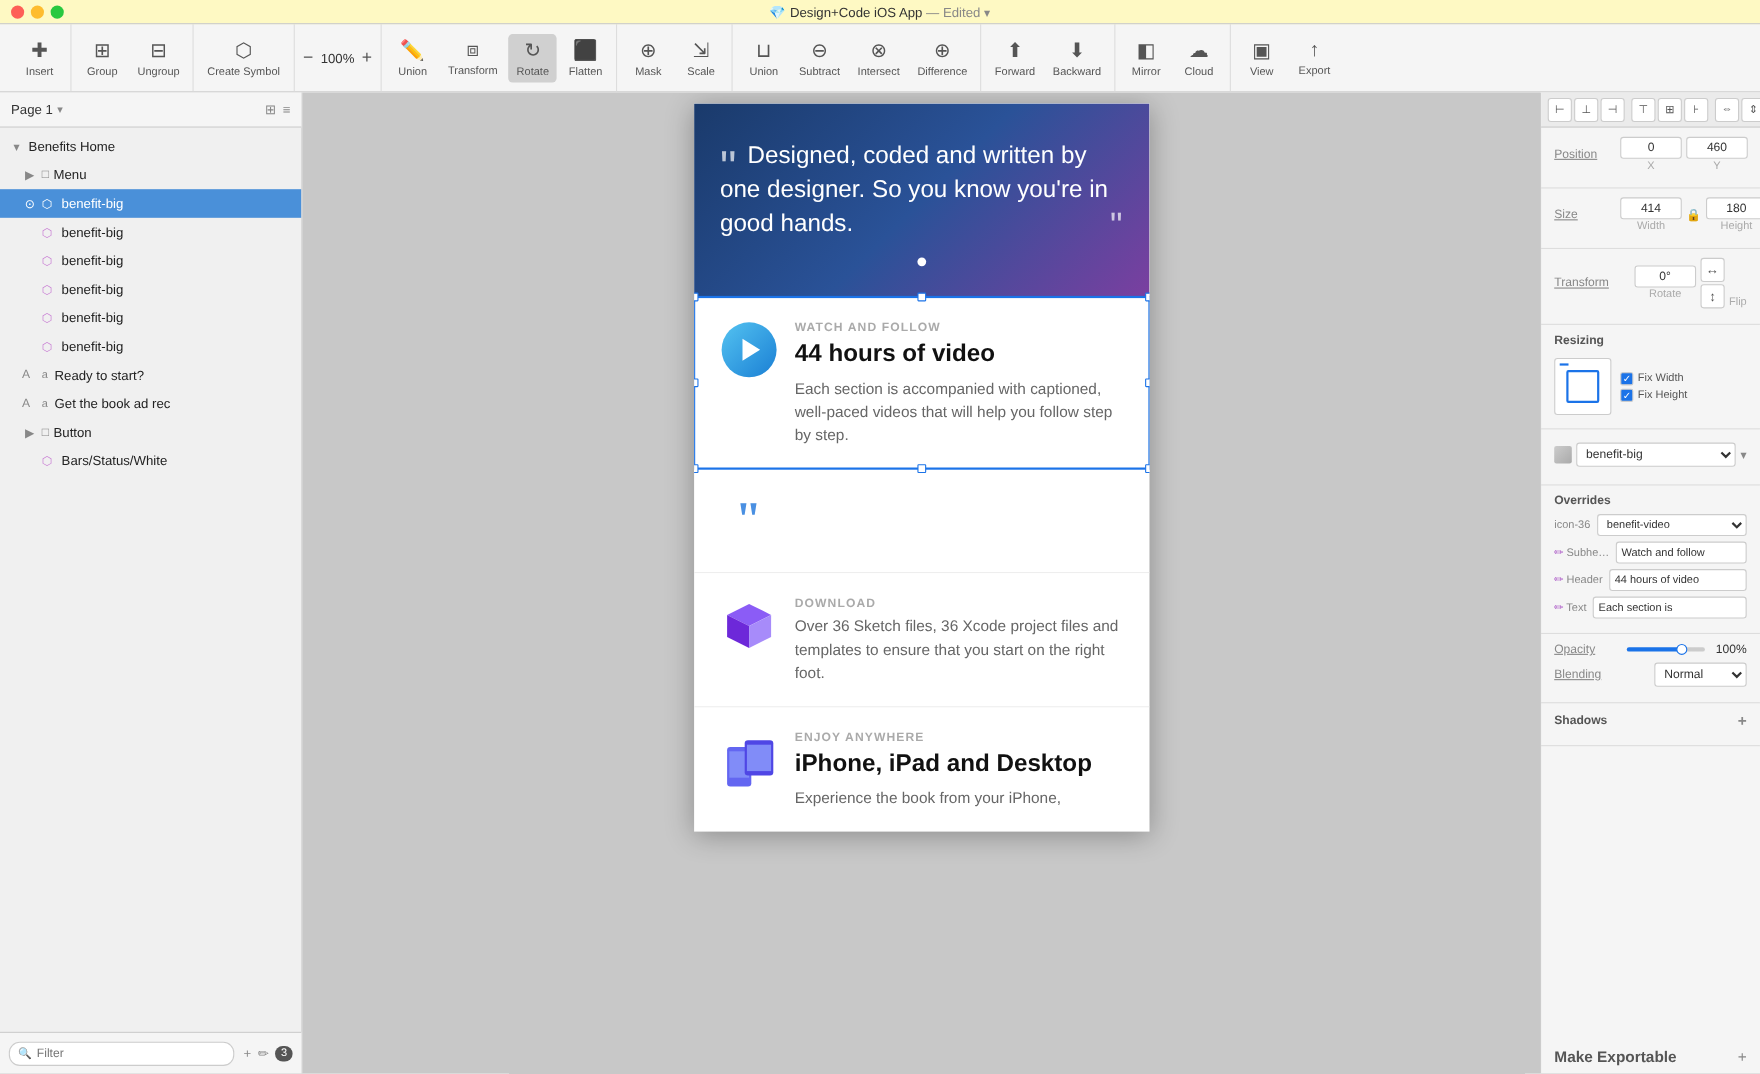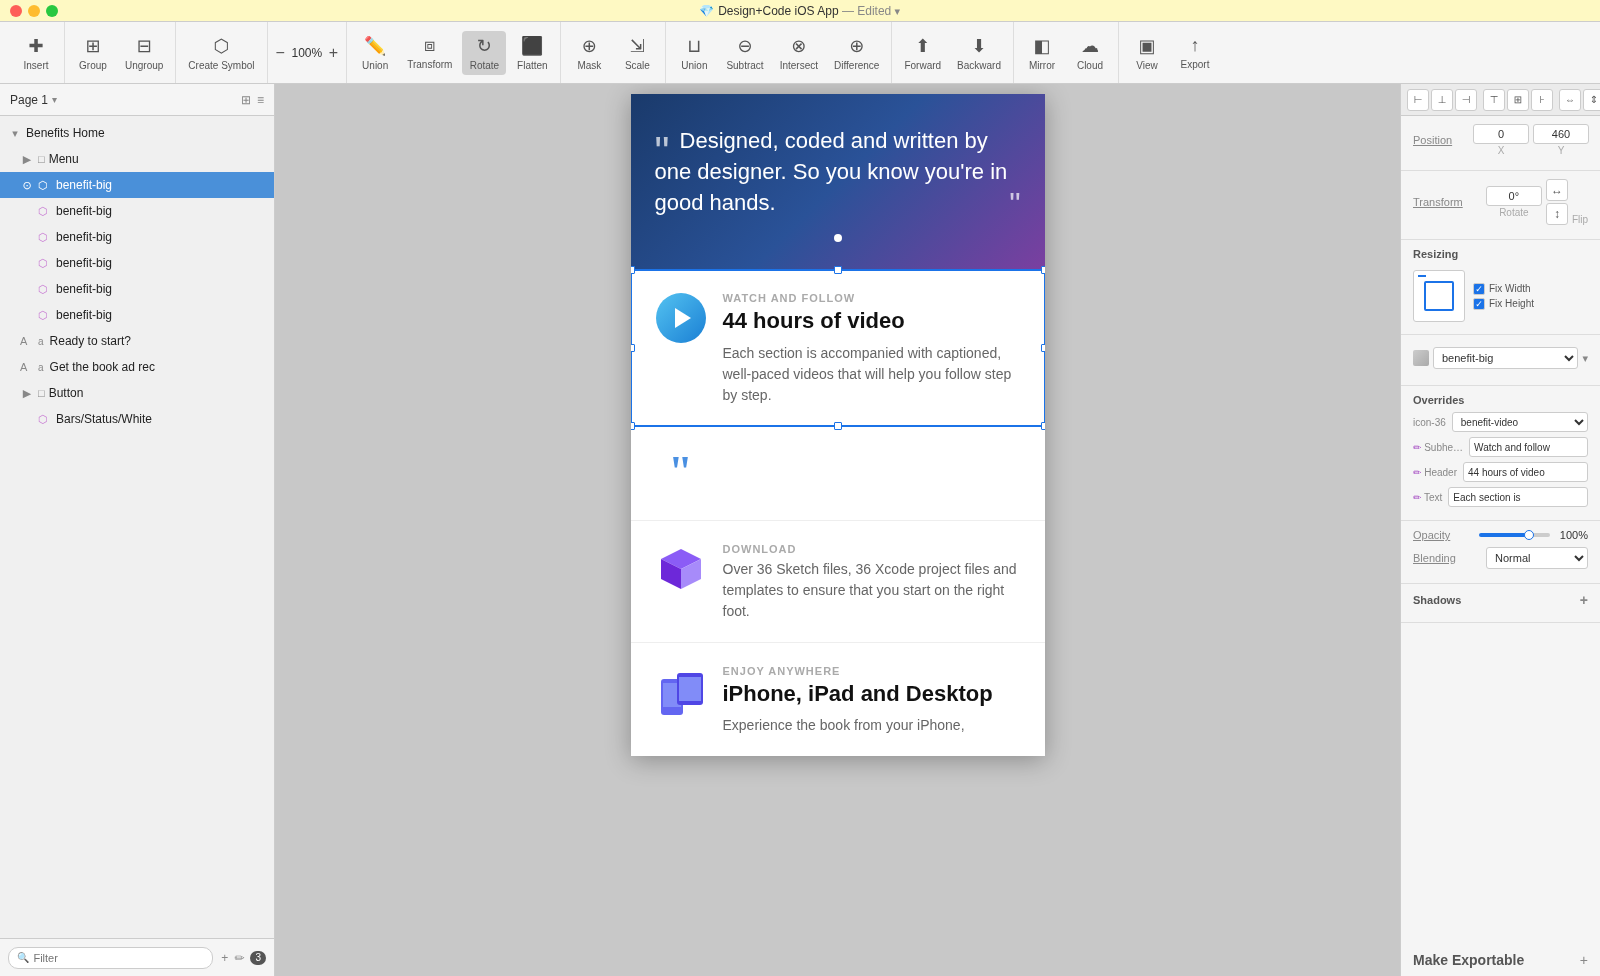--- a/index.html
+++ b/index.html
@@ -876,20 +876,36 @@
               <div class="field-sub-label">X</div>
             </div>
             <div class="field-with-label">
               <input class="field-input" type="text" value="460" style="">
               <div class="field-sub-label">Y</div>
             </div>
           </div>
         </div>
       </div>
 
+      <div class="inspector-section">
+        <div class="inspector-row">
+          <span class="inspector-label">Size</span>
+          <div class="inspector-field field-pair">
+            <div class="field-with-label">
+              <input class="field-input" type="text" value="414" style="">
+              <div class="field-sub-label">Width</div>
+            </div>
+            <span class="lock-icon">🔒</span>
+            <div class="field-with-label">
+              <input class="field-input" type="text" value="180" style="">
+              <div class="field-sub-label">Height</div>
+            </div>
+          </div>
+        </div>
+      </div>
 
       <div class="inspector-section">
         <div class="inspector-row">
           <span class="inspector-label">Transform</span>
           <div class="inspector-field field-pair">
             <div class="field-with-label">
               <input class="field-input" type="text" value="0°" style="">
               <div class="field-sub-label">Rotate</div>
             </div>
             <div style="display:flex;flex-direction:column;gap:2px;">
@@ -980,21 +996,21 @@
       <div class="inspector-section">
         <div class="opacity-row">
           <span class="inspector-label">Opacity</span>
           <div class="opacity-slider">
             <div class="opacity-thumb"></div>
           </div>
           <span class="opacity-val">100%</span>
         </div>
         <div class="inspector-row">
           <span class="inspector-label">Blending</span>
-          <select class="blending-select" style="width:102px;">
+          <select class="blending-select" style="width:84px;">
             <option>Normal</option>
           </select>
         </div>
       </div>
 
       <div class="inspector-section">
         <div class="inspector-section-title">
           <span>Shadows</span>
           <span class="section-plus">+</span>
         </div>

